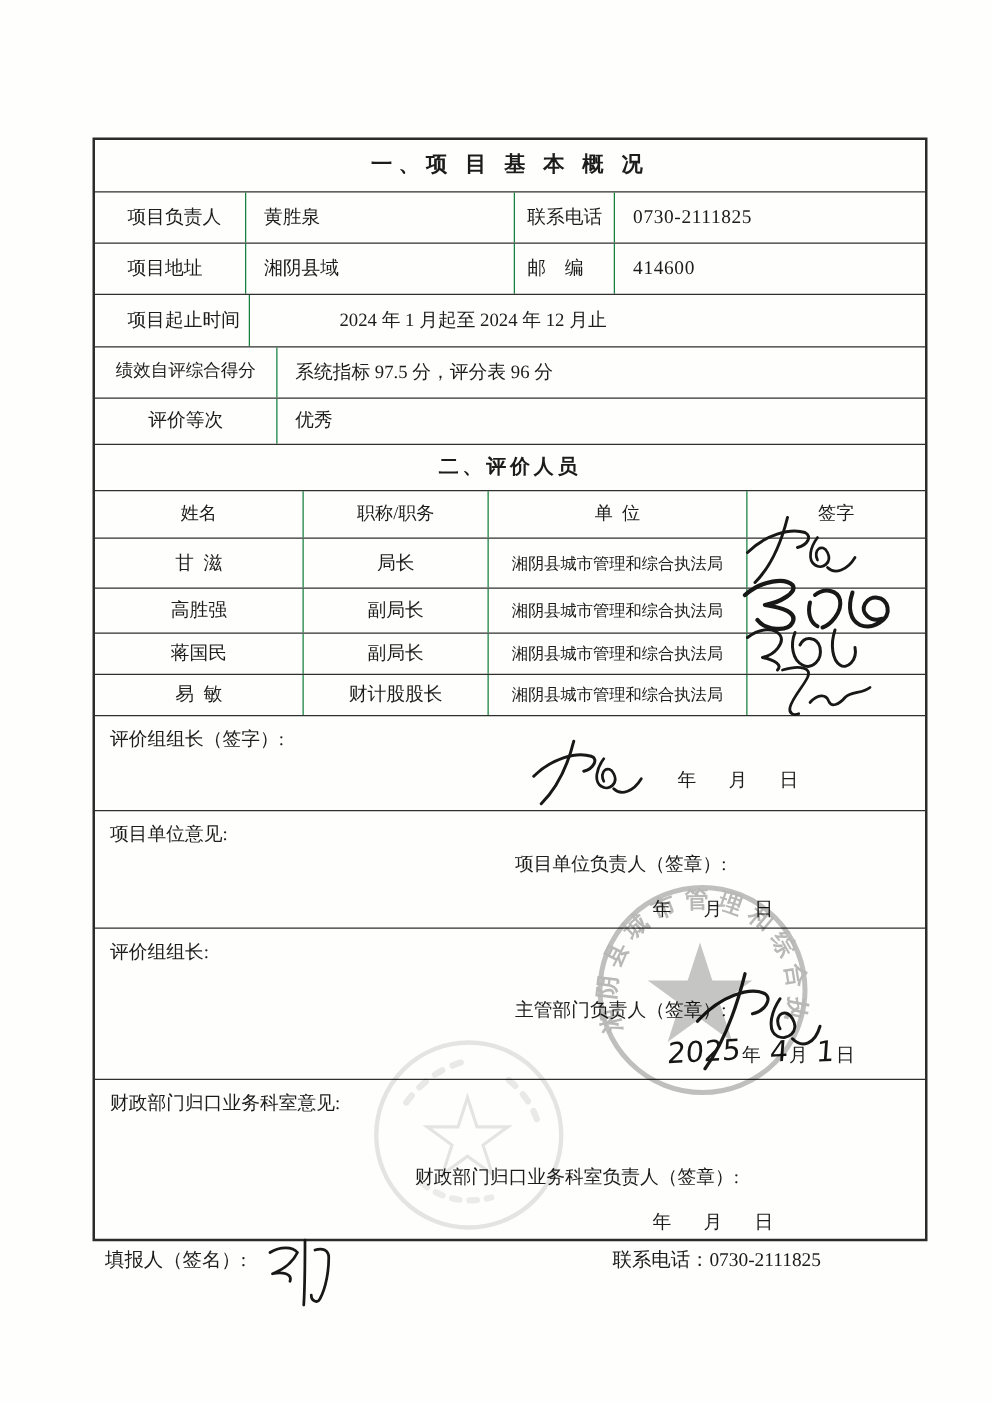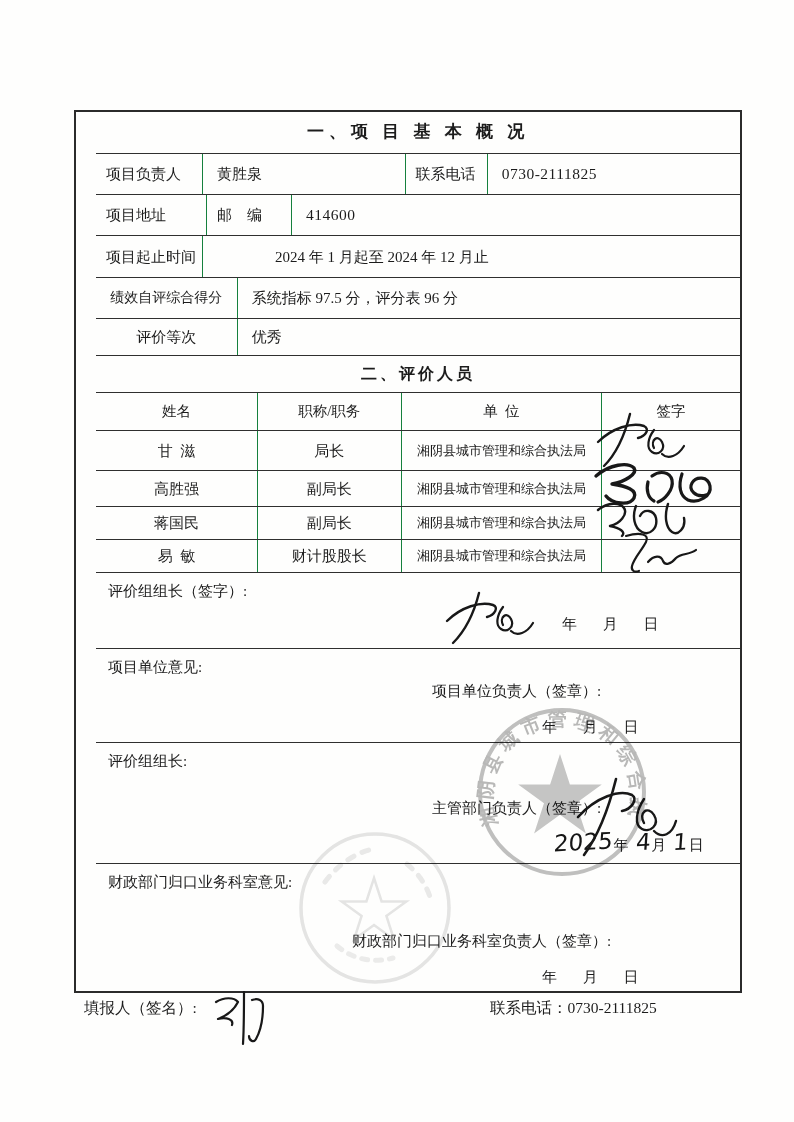--- a/index.html
+++ b/index.html
@@ -11,32 +11,31 @@
     color:#1c1c1c;
     overflow:hidden;
   }
   .page { position:absolute; inset:0; background:#fefefd; }
 
   
   .tbl {
     position:absolute; left:74px; top:110px; width:668px; height:883px;
     border:2px solid #2b2b2b;
     background:transparent;
-    padding-left:20px;
   }
   .row { display:flex; border-top:1px solid #2f2f2f; position:relative; }
   .row.first { border-top:none; }
   .cell {
     border-left:1px solid #15803d;
     display:flex; align-items:center;
     font-size:15px; line-height:1.2;
     overflow:visible;
   }
   .cell.nb { border-left:none; }
-  .lab { padding-left:10px; }
+  .lab { padding-left:10px;margin-left:16px; }
   .val { padding-left:14px; }
   .ctr { justify-content:center; text-align:center; }
   .title-cell {
     width:100%; justify-content:center;
     font-weight:bold; font-size:17px; letter-spacing:5px;
   }
   .sec2-title {
     width:100%; justify-content:center;
     font-weight:bold; font-size:16px; letter-spacing:3px;
   }
@@ -78,20 +77,21 @@
 
     <div class="row" style="height:41px">
       <div class="cell nb lab" style="width:110px">项目负责人</div>
       <div class="cell val" style="width:210px">黄胜泉</div>
       <div class="cell lab" style="width:85px">联系电话</div>
       <div class="cell val num" style="width:263px">0730-2111825</div>
     </div>
 
     <div class="row" style="height:41px">
       <div class="cell nb lab" style="width:110px">项目地址</div>
+      <div class="cell val" style="width:210px">湘阴县域</div>
       <div class="cell lab" style="width:85px;white-space:pre">邮    编</div>
       <div class="cell val num" style="width:263px">414600</div>
     </div>
 
     <div class="row" style="height:42px">
       <div class="cell nb lab" style="width:110px">项目起止时间</div>
       <div class="cell" style="width:558px;padding-left:72px">2024 年 1 月起至 2024 年 12 月止</div>
     </div>
 
     <div class="row" style="height:41px">

